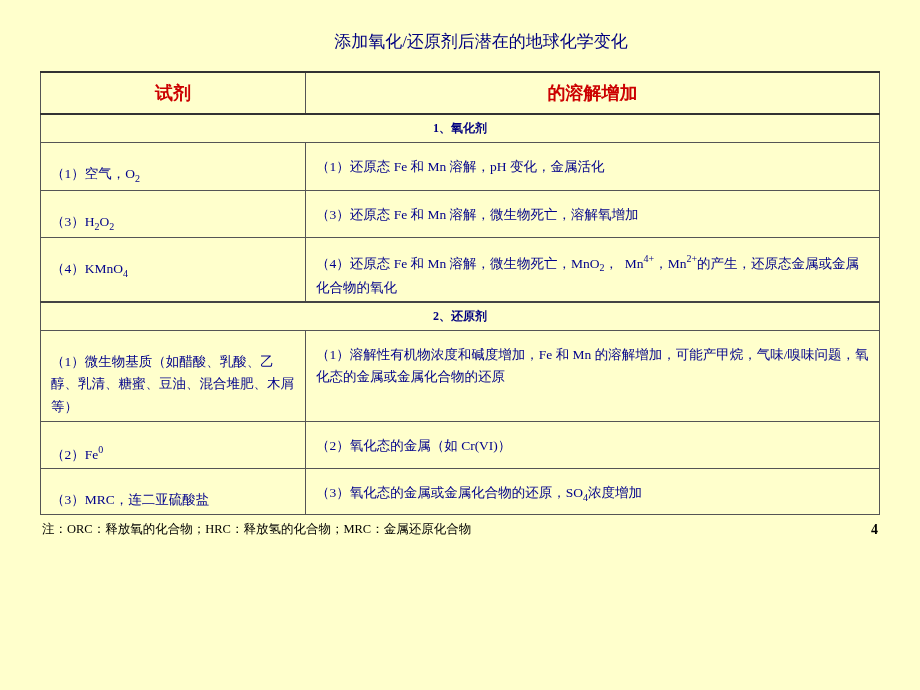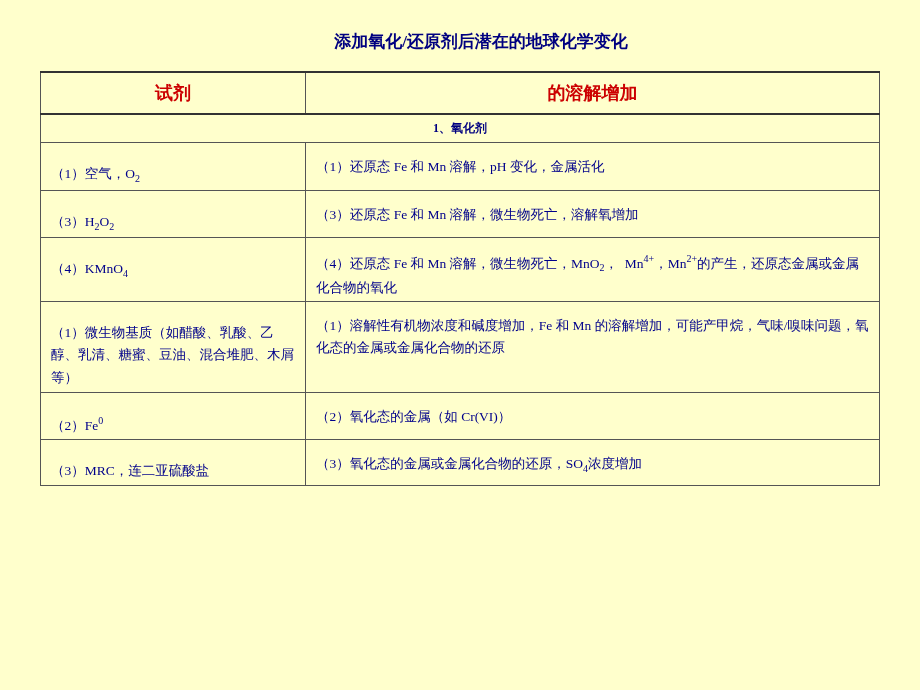--- a/index.html
+++ b/index.html
@@ -17,21 +17,21 @@
       background-color: #ffffcc;
       display: flex;
       flex-direction: column;
       align-items: center;
       padding: 30px 40px 10px 40px;
       position: relative;
     }
     .page-title {
       color: #000080;
       font-size: 17px;
-      font-weight: bold;
+      font-weight: normal;
       margin-bottom: 18px;
       text-align: center;
       margin-left: 42px;
     }
     .main-table {
       width: 100%;
       border-collapse: collapse;
       border: 1.5px solid #333;
     }
     .main-table th, .main-table td {
@@ -128,29 +128,36 @@
       </tr>
       <tr class="content-row">
         <td class="reagent-cell">（3）H<sub>2</sub>O<sub>2</sub></td>
         <td class="change-cell">（3）还原态 Fe 和 Mn 溶解，微生物死亡，溶解氧增加</td>
       </tr>
       <tr class="content-row">
         <td class="reagent-cell">（4）KMnO<sub>4</sub></td>
         <td class="change-cell">（4）还原态 Fe 和 Mn 溶解，微生物死亡，MnO<sub>2</sub>，&nbsp;&nbsp;Mn<sup>4+</sup>，Mn<sup>2+</sup>的产生，还原态金属或金属化合物的氧化</td>
       </tr>
 
+      <tr class="section-header">
+        <td colspan="2">2、还原剂</td>
+      </tr>
 
       <tr class="content-row">
         <td class="reagent-cell section-2-reagent" style="line-height:1.65;">（1）微生物基质（如醋酸、乳酸、乙醇、乳清、糖蜜、豆油、混合堆肥、木屑等）</td>
         <td class="change-cell">（1）溶解性有机物浓度和碱度增加，Fe 和 Mn 的溶解增加，可能产甲烷，气味/嗅味问题，氧化态的金属或金属化合物的还原</td>
       </tr>
       <tr class="content-row">
         <td class="reagent-cell">（2）Fe<sup>0</sup></td>
         <td class="change-cell">（2）氧化态的金属（如 Cr(VI)）</td>
       </tr>
       <tr class="content-row">
         <td class="reagent-cell">（3）MRC，连二亚硫酸盐</td>
         <td class="change-cell">（3）氧化态的金属或金属化合物的还原，SO<sub>4</sub>浓度增加</td>
       </tr>
     </tbody>
   </table>
 
+  <div class="note-row">
+    <span class="note-text">注：ORC：释放氧的化合物；HRC：释放氢的化合物；MRC：金属还原化合物</span>
+    <span class="page-number">4</span>
+  </div>
 </div>
 
 </body></html>

